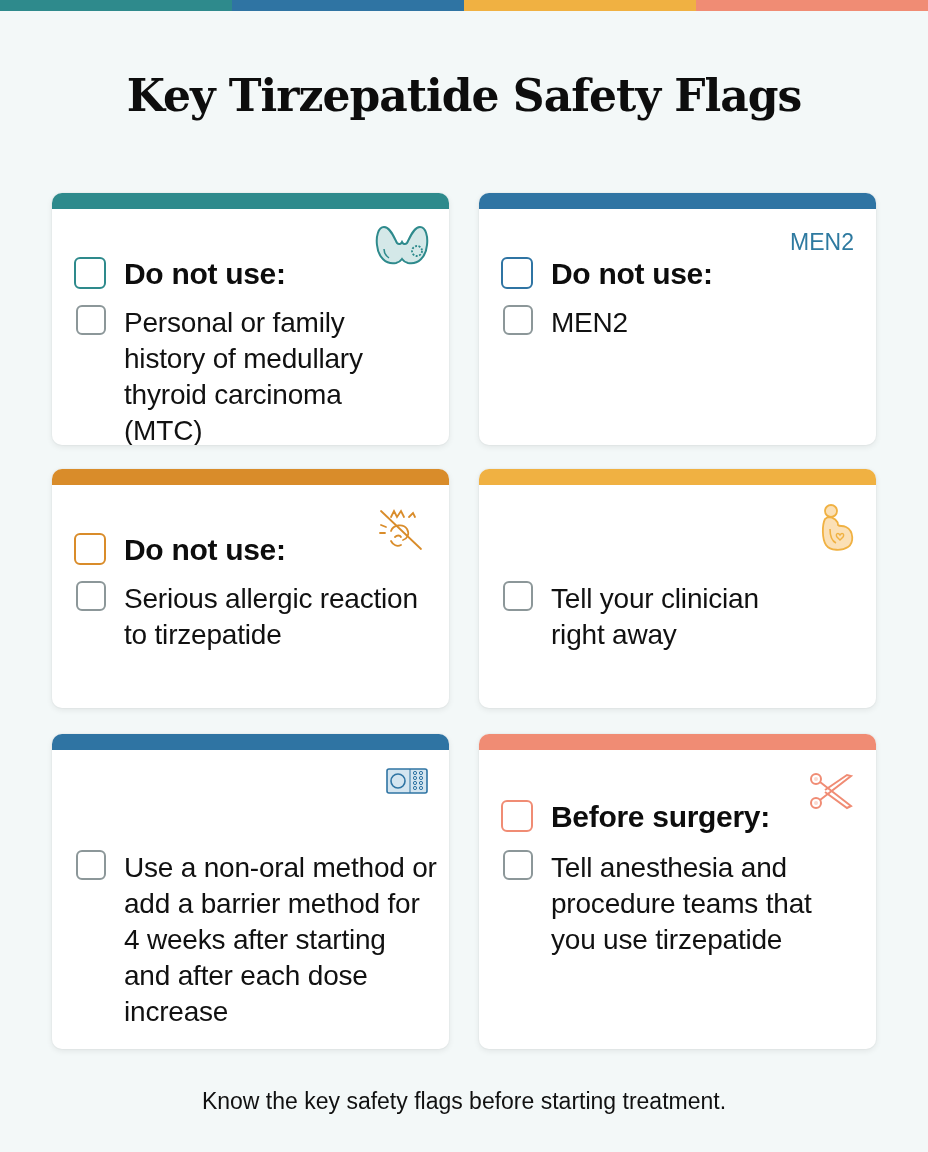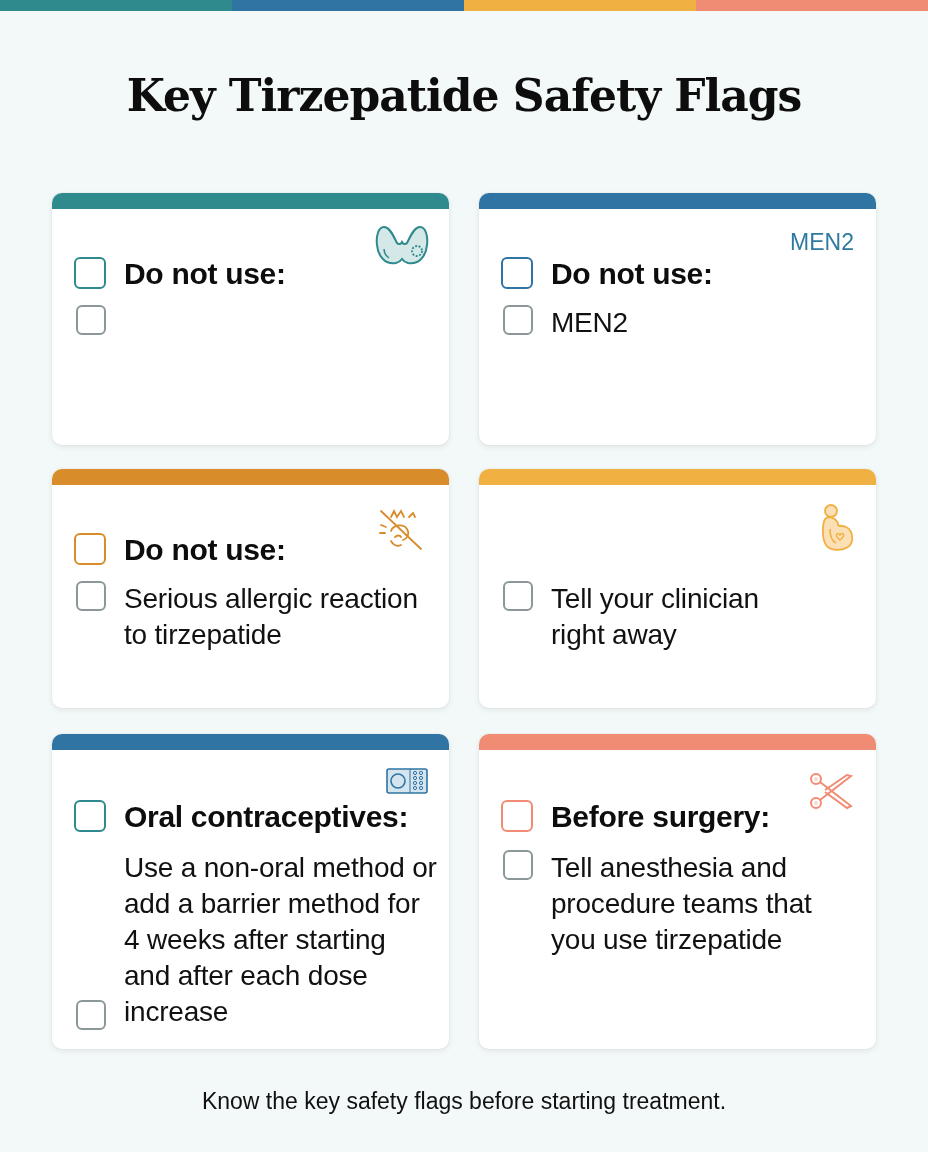--- a/index.html
+++ b/index.html
@@ -68,20 +68,21 @@
       <path d="M10 26 C10 30 12 33 15 35" fill="none" stroke="#2e8a8c" stroke-width="1.5"></path>
       <circle cx="43" cy="28" r="5" fill="none" stroke="#2e8a8c" stroke-width="1.8" stroke-dasharray="2 1.5"></circle>
     </svg>
   </div>
   <div class="row" style="top:64px;">
     <div class="cb" style="border-color:#2e8a8c"></div>
     <div class="head-text">Do not use:</div>
   </div>
   <div class="row" style="top:112px; width:370px;">
     <div class="cb sub"></div>
+    <div class="body-text" style="width:300px;">Personal or family history of medullary thyroid carcinoma (MTC)</div>
   </div>
 </div>
 
 <div class="card" style="left:479px; top:193px; width:397px; height:252px;padding-left:6px;">
   <div class="bar" style="background:#2f74a3"></div>
   <div class="men2-tag">MEN2</div>
   <div class="row" style="top:64px;">
     <div class="cb" style="border-color:#2f74a3"></div>
     <div class="head-text">Do not use:</div>
   </div>
@@ -146,25 +147,21 @@
           <circle cx="35" cy="5" r="1.6"></circle>
         <circle cx="29" cy="10" r="1.6"></circle>
           <circle cx="35" cy="10" r="1.6"></circle>
         <circle cx="29" cy="15" r="1.6"></circle>
           <circle cx="35" cy="15" r="1.6"></circle>
         <circle cx="29" cy="20" r="1.6"></circle>
           <circle cx="35" cy="20" r="1.6"></circle>
       </g>
     </svg>
   </div>
-  <div class="row" style="top:66px;">
-    <div class="cb" style="border-color:#2e8a8c"></div>
-    <div class="head-text">Oral contraceptives:</div>
-  </div>
-  <div class="row" style="top:116px; width:380px;align-items:flex-end;">
+  <div class="row" style="top:116px; width:380px;">
     <div class="cb sub"></div>
     <div class="body-text" style="width:315px;">Use a non-oral method or add a barrier method for 4 weeks after starting and after each dose increase</div>
   </div>
 </div>
 
 <div class="card" style="left:479px; top:734px; width:397px; height:315px;">
   <div class="bar" style="background:#f08c74"></div>
   <div class="icon" style="left:330px; top:38px;">
     <svg width="44" height="40" viewBox="0 0 44 40">
       <g fill="none" stroke="#f08c74" stroke-width="2">

